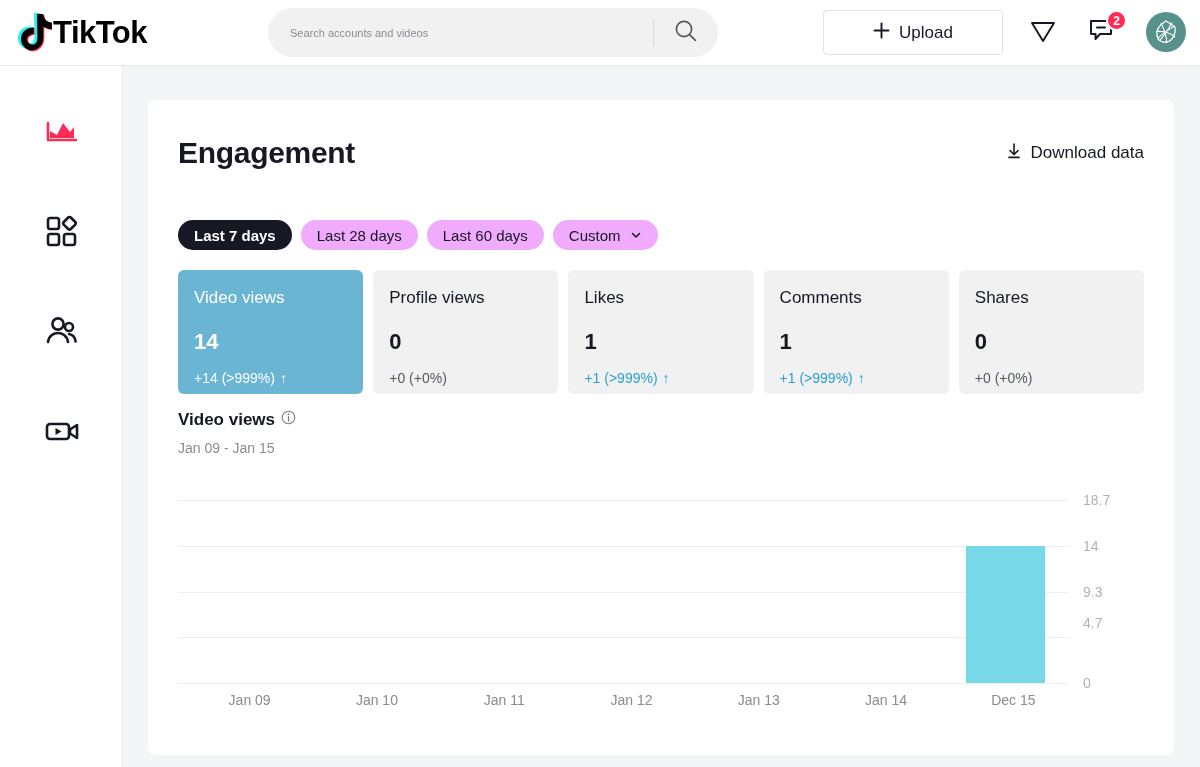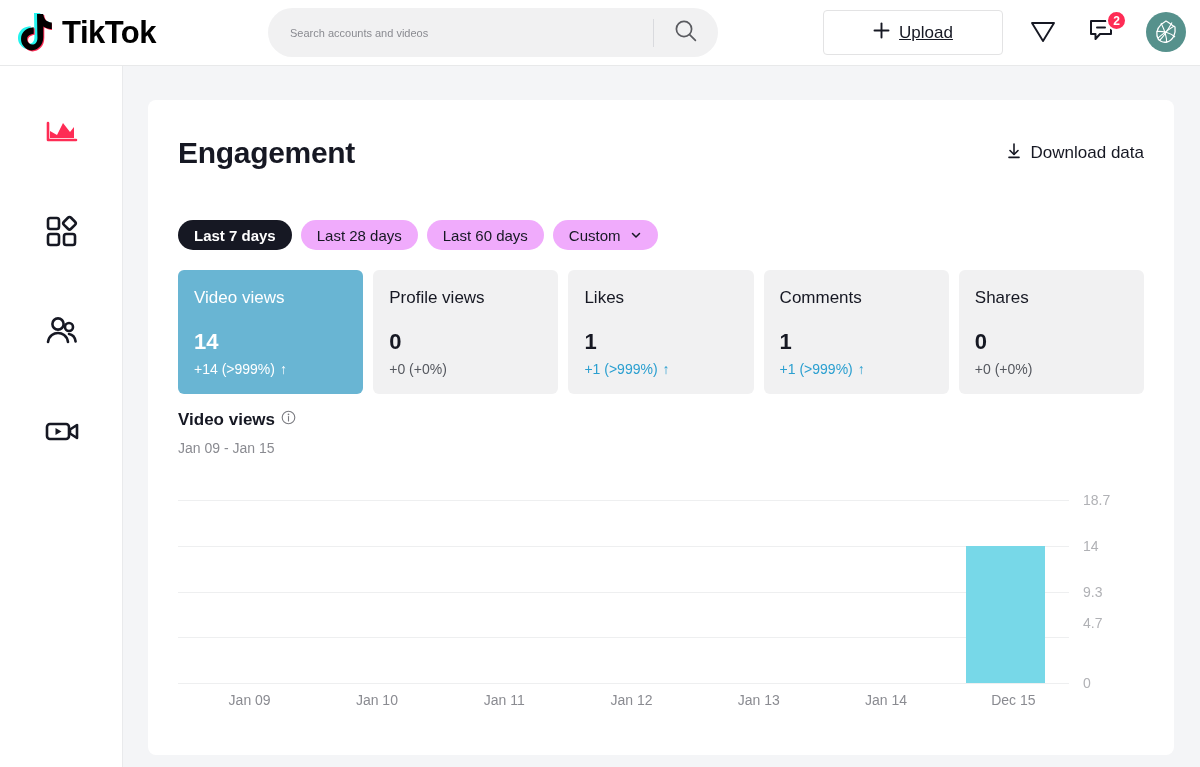--- a/index.html
+++ b/index.html
@@ -21,21 +21,21 @@
   }
   .logo {
     display: flex; align-items: center;
     margin-left: 14px;
     height: 66px;
   }
   .logo-note { position: relative; width: 38px; height: 42px; }
   .logo-text {
     font-size: 31px; font-weight: bold;
     letter-spacing: -0.5px; color: #010101;
-    margin-left: 10px;
+    margin-left: 1px;
     text-align: right;
   }
   .search-box {
     position: absolute; left: 268px; top: 8px;
     width: 450px; height: 49px;
     background: #f1f1f2;
     border-radius: 92px;
     display: flex; align-items: center;
   }
   .search-input {
@@ -52,21 +52,21 @@
     background: transparent; border: none; cursor: pointer;
   }
   .upload-btn {
     position: absolute; left: 823px; top: 10px;
     width: 180px; height: 45px;
     background: #ffffff;
     border: 1px solid #e3e3e4;
     border-radius: 4px;
     display: flex; align-items: center; justify-content: center;
     gap: 9px; cursor: pointer;
-    font-size: 17px; color: #161823; text-decoration: underline;
+    font-size: 17px; color: #161823;
   }
   .icon-btn {
     position: absolute; top: 11px;
     width: 42px; height: 42px;
     display: flex; align-items: center; justify-content: center;
     background: transparent; border: none; cursor: pointer;
   }
   .inbox-btn { left: 1022px; }
   .msg-btn { left: 1081px; }
   .msg-wrap { position: relative; width: 34px; height: 34px; }
@@ -147,21 +147,21 @@
   }
   .metric.selected { background: #69b5d3; }
   .metric-label { font-size: 17px; color: #161823; }
   .metric.selected .metric-label { color: #ffffff; }
   .metric-value {
     position: absolute; left: 16px; top: 59px;
     font-size: 22px; font-weight: bold; color: #161823;
   }
   .metric.selected .metric-value { color: #ffffff; }
   .metric-delta {
-    position: absolute; left: 16px; top: 91px;
+    position: absolute; left: 16px; top: 100px;
     font-size: 14px; color: #55585f;
     display: flex; gap: 5px;
   }
   .metric-delta.up { color: #2a9fd0; }
   .metric.selected .metric-delta { color: #ffffff; }
 
   
   .chart-title {
     position: absolute; left: 30px; top: 310px;
     display: flex; align-items: center; gap: 6px;

